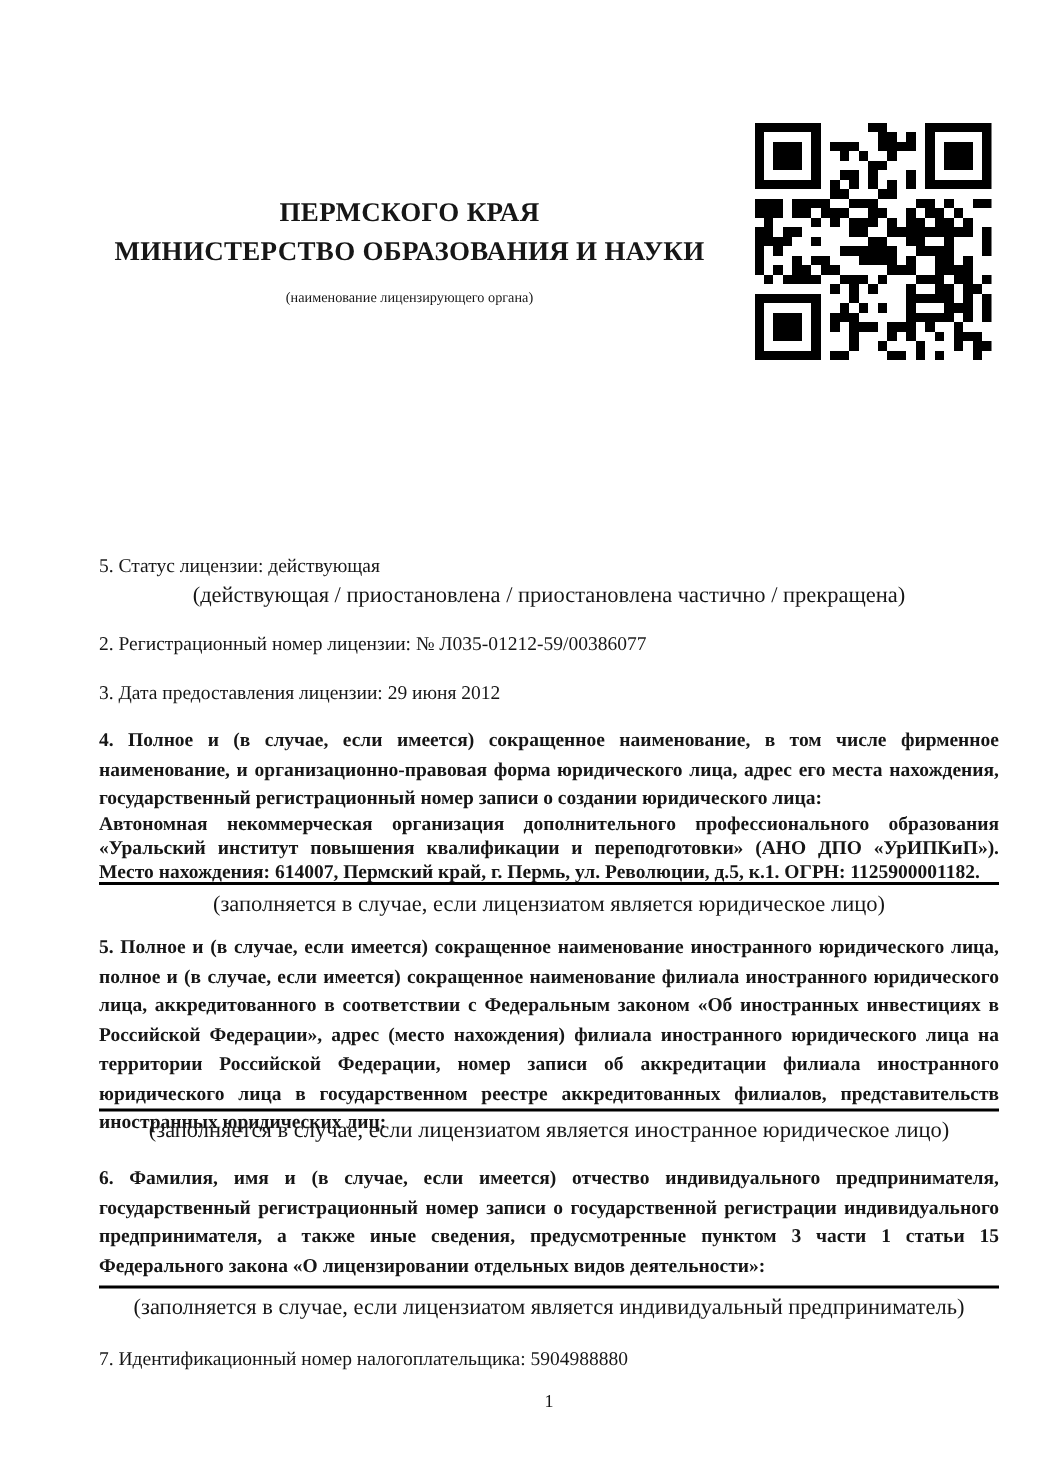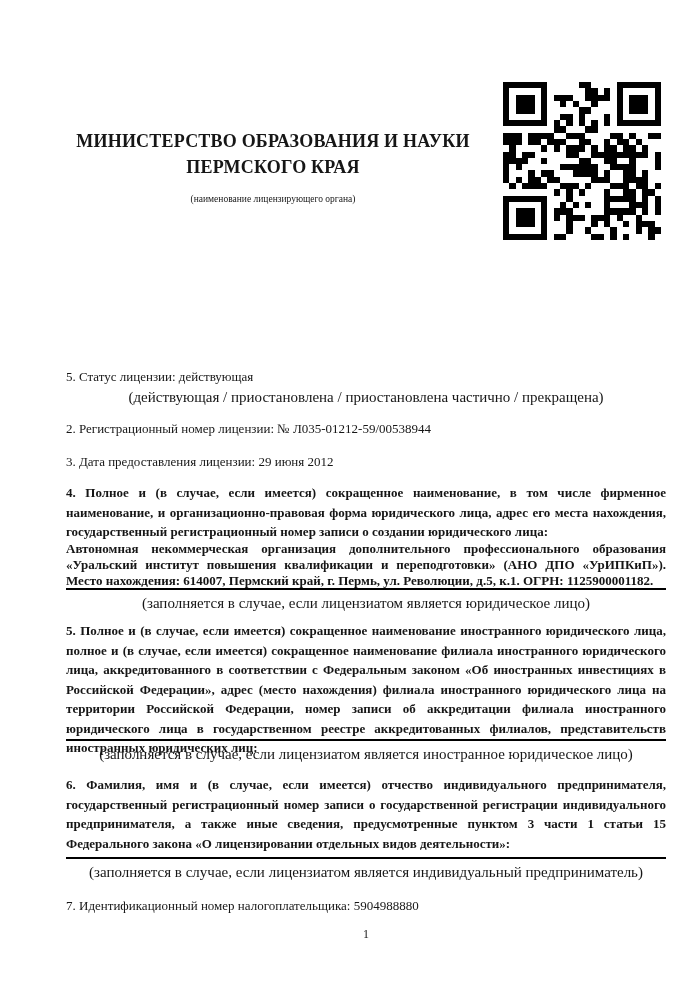--- a/index.html
+++ b/index.html
@@ -370,31 +370,31 @@
       <rect x="8" y="24" width="1" height="1"></rect>
       <rect x="9" y="24" width="1" height="1"></rect>
       <rect x="14" y="24" width="1" height="1"></rect>
       <rect x="15" y="24" width="1" height="1"></rect>
       <rect x="17" y="24" width="1" height="1"></rect>
       <rect x="19" y="24" width="1" height="1"></rect>
       <rect x="23" y="24" width="1" height="1"></rect>
     </svg>
 
   <div class="hdr">
+    <div class="hl">ПЕРМСКОГО КРАЯ</div>
     <div class="hl">МИНИСТЕРСТВО ОБРАЗОВАНИЯ И НАУКИ</div>
-    <div class="hl">ПЕРМСКОГО КРАЯ</div>
     <div class="hc">(наименование лицензирующего органа)</div>
   </div>
 
 
   <div class="doc">
     <p class="it" style="top:367px">5. Статус лицензии: действующая</p>
     <p class="cap" style="top:391px">(действующая / приостановлена / приостановлена частично / прекращена)</p>
 
-    <p class="it" style="top:419px">2. Регистрационный номер лицензии: № Л035-01212-59/00538944</p>
+    <p class="it" style="top:419px">2. Регистрационный номер лицензии: № Л035-01212-59/00386077</p>
 
     <p class="it" style="top:452px">3. Дата предоставления лицензии: 29 июня 2012</p>
 
     <p class="it jst" style="top:483px">4. Полное и (в случае, если имеется) сокращенное наименование, в том числе фирменное наименование, и организационно-правовая форма юридического лица, адрес его места нахождения, государственный регистрационный номер записи о создании юридического лица:</p>
     <p class="it jst tight" style="top:541px">Автономная некоммерческая организация дополнительного профессионального образования «Уральский институт повышения квалификации и переподготовки» (АНО ДПО «УрИПКиП»). Место нахождения: 614007, Пермский край, г. Пермь, ул. Революции, д.5, к.1. ОГРН: 1125900001182.</p>
     <div class="rule" style="top:588px"></div>
     <p class="cap" style="top:597px">(заполняется в случае, если лицензиатом является юридическое лицо)</p>
 
     <p class="it jst" style="top:621px">5. Полное и (в случае, если имеется) сокращенное наименование иностранного юридического лица, полное и (в случае, если имеется) сокращенное наименование филиала иностранного юридического лица, аккредитованного в соответствии с Федеральным законом «Об иностранных инвестициях в Российской Федерации», адрес (место нахождения) филиала иностранного юридического лица на территории Российской Федерации, номер записи об аккредитации филиала иностранного юридического лица в государственном реестре аккредитованных филиалов, представительств иностранных юридических лиц:</p>
     <div class="rule" style="top:739px"></div>

